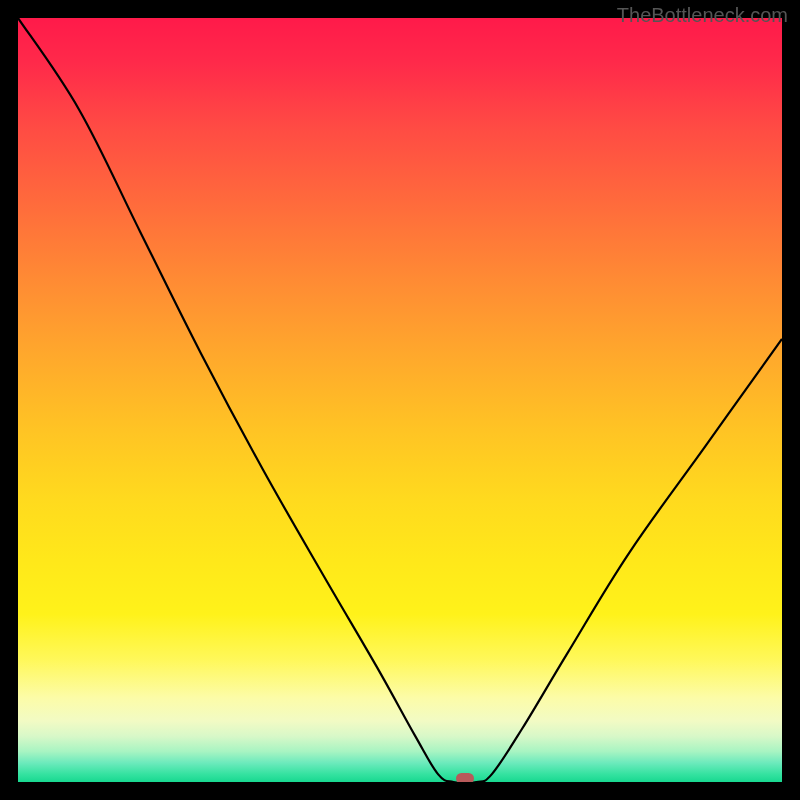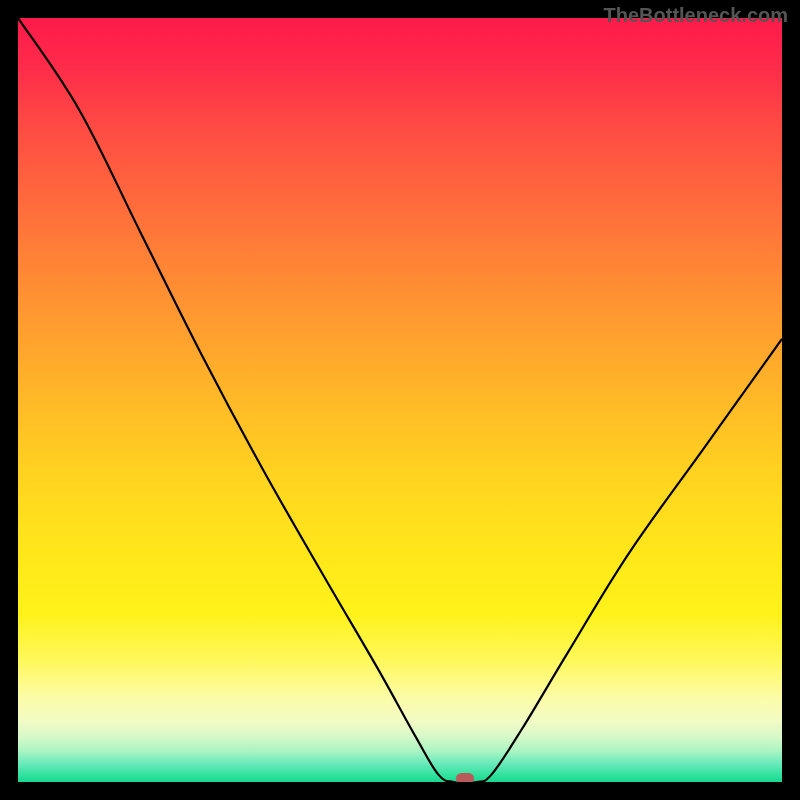--- a/index.html
+++ b/index.html
@@ -9,21 +9,21 @@
     background: #000;
     position: relative;
     font-family: Arial, sans-serif;
   }
   .watermark {
     position: absolute;
     top: 4px;
     right: 12px;
     color: #555;
     font-size: 20px;
-    font-weight: bold;
+    font-weight: normal;
     z-index: 10;
   }
   .plot-area {
     position: absolute;
     left: 18px;
     top: 18px;
     width: 764px;
     height: 764px;
     overflow: hidden;
   }

